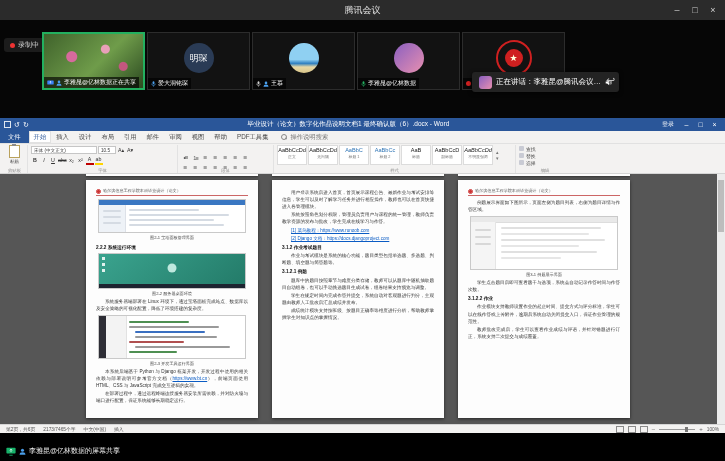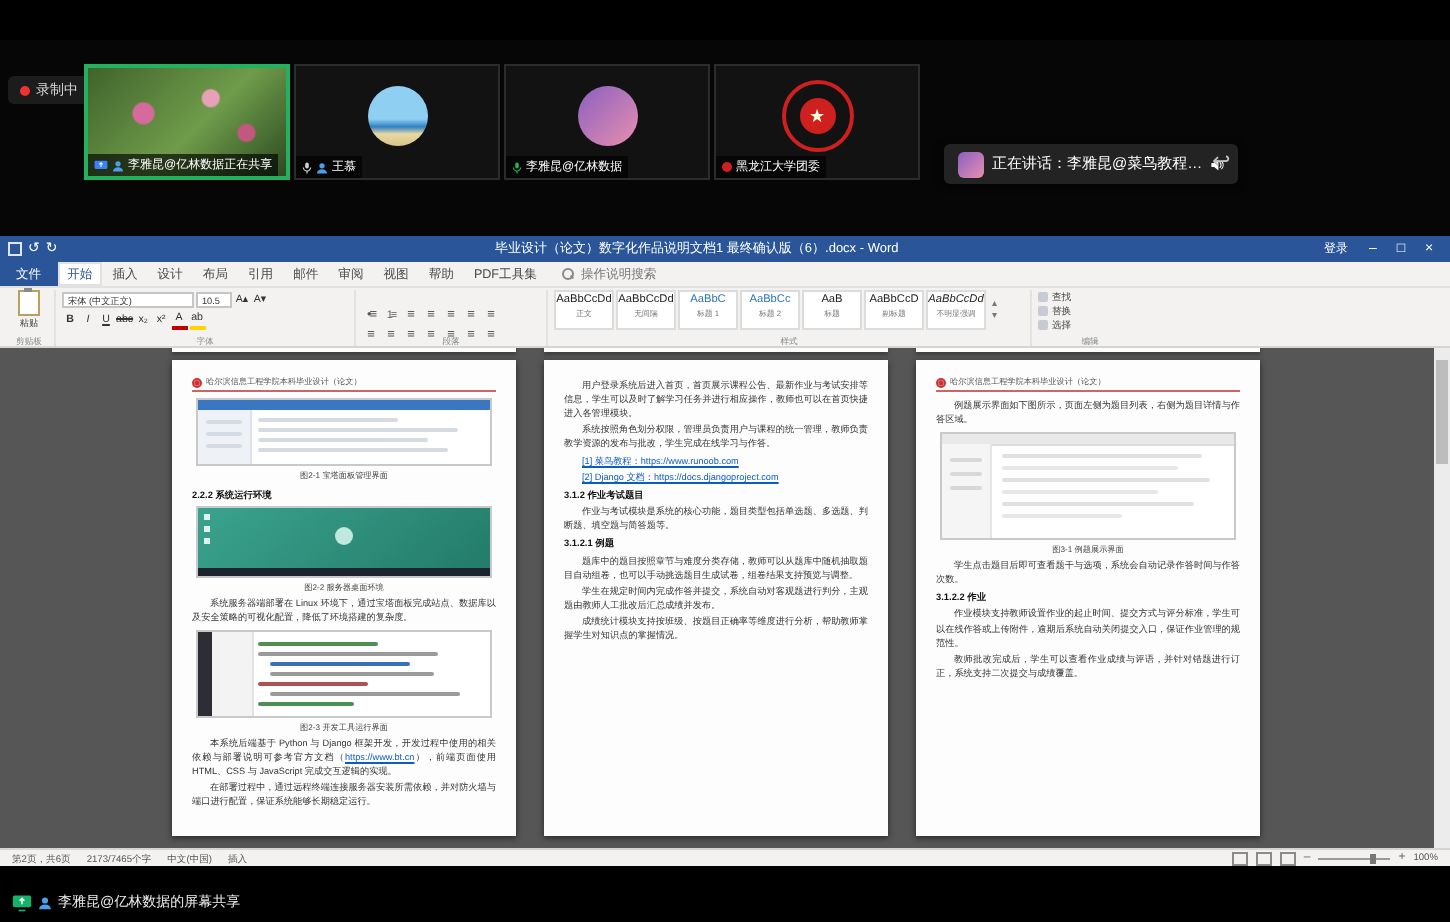--- a/index.html
+++ b/index.html
@@ -123,20 +123,28 @@
   .vscroll{position:absolute;right:0;top:0;bottom:0;width:8px;background:#ececec;}
   .vthumb{position:absolute;left:1px;right:1px;top:6px;height:52px;background:#bdbdbd;}
   
   .share-bar{position:absolute;left:6px;top:446px;display:flex;align-items:center;gap:3px;color:#ededed;font-size:7px;}
 </style>
 </head>
 <body>
 
 <div id="stage">
 
+  <div class="m-titlebar">
+    <span>腾讯会议</span>
+    <div class="m-controls">
+      <span>–</span>
+      <span>□</span>
+      <span>×</span>
+    </div>
+  </div>
 
   <div class="strip">
     <div class="rec">
       <span class="rec-dot"></span>
       <span>录制中</span>
     </div>
     <div class="thumbs">
 
       <div class="thumb active">
         <div class="t-bg nature"></div>
@@ -146,20 +154,31 @@
               <path d="M6 2.2v3.6M4.6 3.6L6 2.2l1.4 1.4" stroke="#fff" stroke-width="0.9" fill="none"></path>
             </svg>
           <svg width="6" height="6" viewBox="0 0 10 10" fill="#4a9eea">
               <circle cx="5" cy="3.2" r="2.2"></circle>
               <path d="M0.8 9.5a4.2 3.5 0 0 1 8.4 0z"></path>
             </svg>
           <span>李雅昆@亿林数据正在共享</span>
         </div>
       </div>
 
+      <div class="thumb">
+        <div class="avatar navy">明琛</div>
+        <div class="t-label">
+          <svg width="5" height="6" viewBox="0 0 8 10" fill="#4a9eea">
+              <rect x="2.5" y="0.5" width="3" height="5" rx="1.5"></rect>
+              <path d="M1 4.5a3 3 0 0 0 6 0" fill="none" stroke="#4a9eea"></path>
+              <path d="M4 7.5v2" stroke="#4a9eea"></path>
+            </svg>
+          <span>爱大洞铭琛</span>
+        </div>
+      </div>
 
       <div class="thumb">
         <div class="avatar beach"></div>
         <div class="t-label">
           <svg width="5" height="6" viewBox="0 0 8 10" fill="#cfcfcf">
               <rect x="2.5" y="0.5" width="3" height="5" rx="1.5"></rect>
               <path d="M1 4.5a3 3 0 0 0 6 0" fill="none" stroke="#cfcfcf"></path>
               <path d="M4 7.5v2" stroke="#cfcfcf"></path>
             </svg>
           <svg width="6" height="6" viewBox="0 0 10 10" fill="#4a9eea">
@@ -190,21 +209,21 @@
         <div class="t-label">
           <span class="mini-emblem"></span>
           <span>黑龙江大学团委</span>
         </div>
       </div>
 
     </div>
 
     <div class="toast">
       <span class="toast-avatar"></span>
-      <span>正在讲话：李雅昆@菜鸟教程…</span>
+      <span>正在讲话：李雅昆@腾讯会议…</span>
       <svg width="7" height="7" viewBox="0 0 10 10">
           <path d="M1 3.5h2L6 1v8L3 6.5H1z" fill="#fff"></path>
           <path d="M7 3a3 3 0 0 1 0 4M8.2 2a4.5 4.5 0 0 1 0 6" stroke="#fff" fill="none" stroke-width="0.8"></path>
         </svg>
     </div>
     <span class="reply">↩</span>
   </div>
 
   <div class="word">
 

